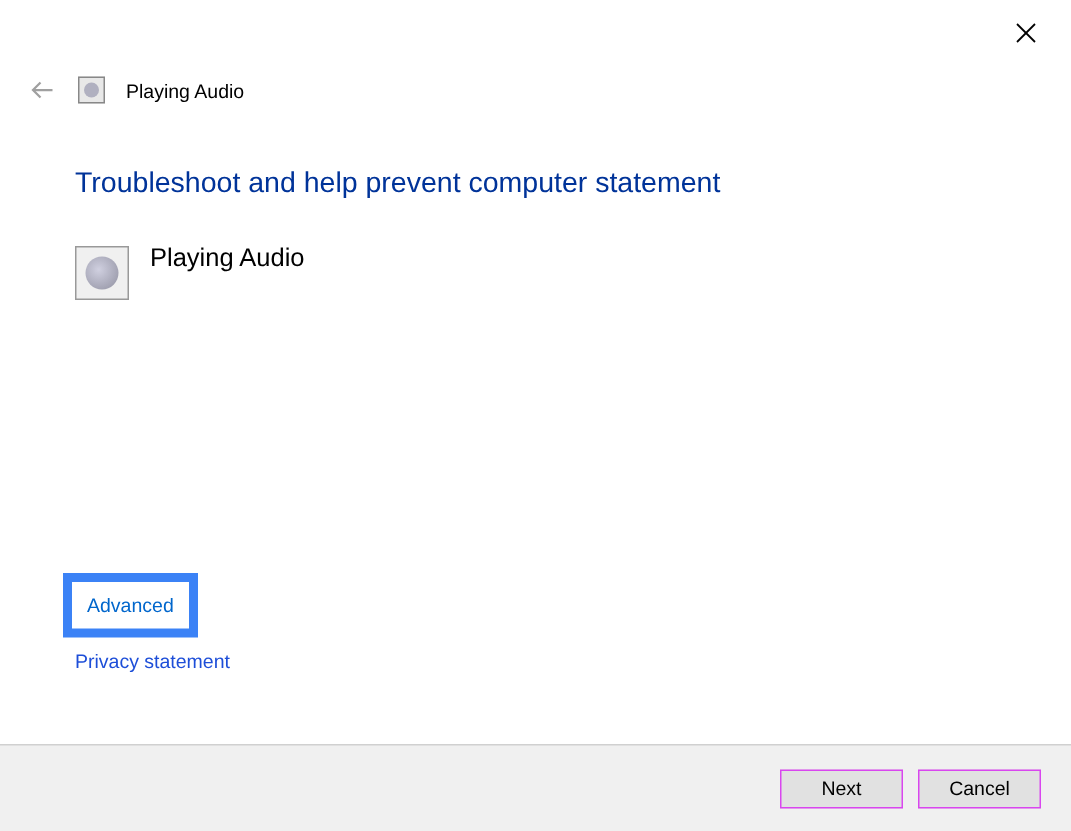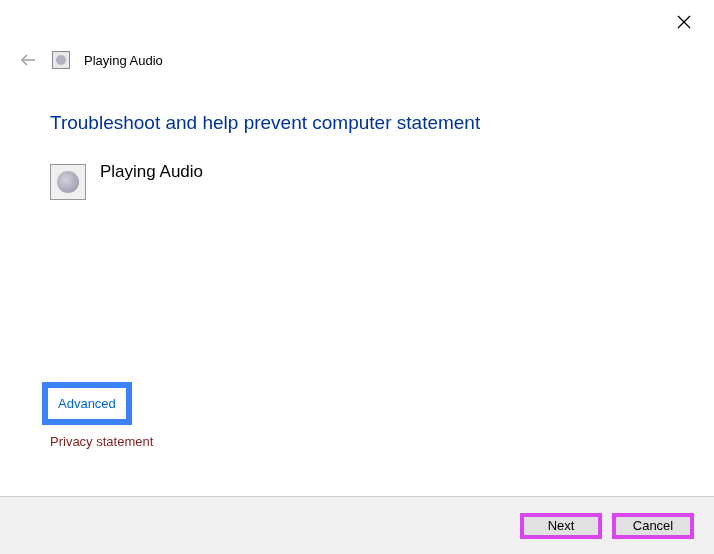--- a/index.html
+++ b/index.html
@@ -129,41 +129,41 @@
     .publisher-row {
       font-size: 13px;
       color: #000;
       margin-bottom: 8px;
     }
     .publisher-label {
       margin-right: 6px;
     }
     .privacy-link {
       font-size: 13px;
-      color: #7f1d1d;
+      color: #1d4ed8;
       cursor: pointer;
     }
     .footer {
       position: absolute;
       bottom: 0;
       left: 0;
       right: 0;
       height: 58px;
       background: #f0f0f0;
       border-top: 1px solid #d0d0d0;
       display: flex;
       align-items: center;
       justify-content: flex-end;
       padding-right: 20px;
       gap: 10px;
     }
     .btn {
       min-width: 82px;
       height: 26px;
-      border: 4px solid #d946ef;
+      border: 1px solid #d946ef;
       background: #e1e1e1;
       font-size: 13px;
       color: #000;
       cursor: pointer;
       display: flex;
       align-items: center;
       justify-content: center;
     }
   </style>
 </head>

